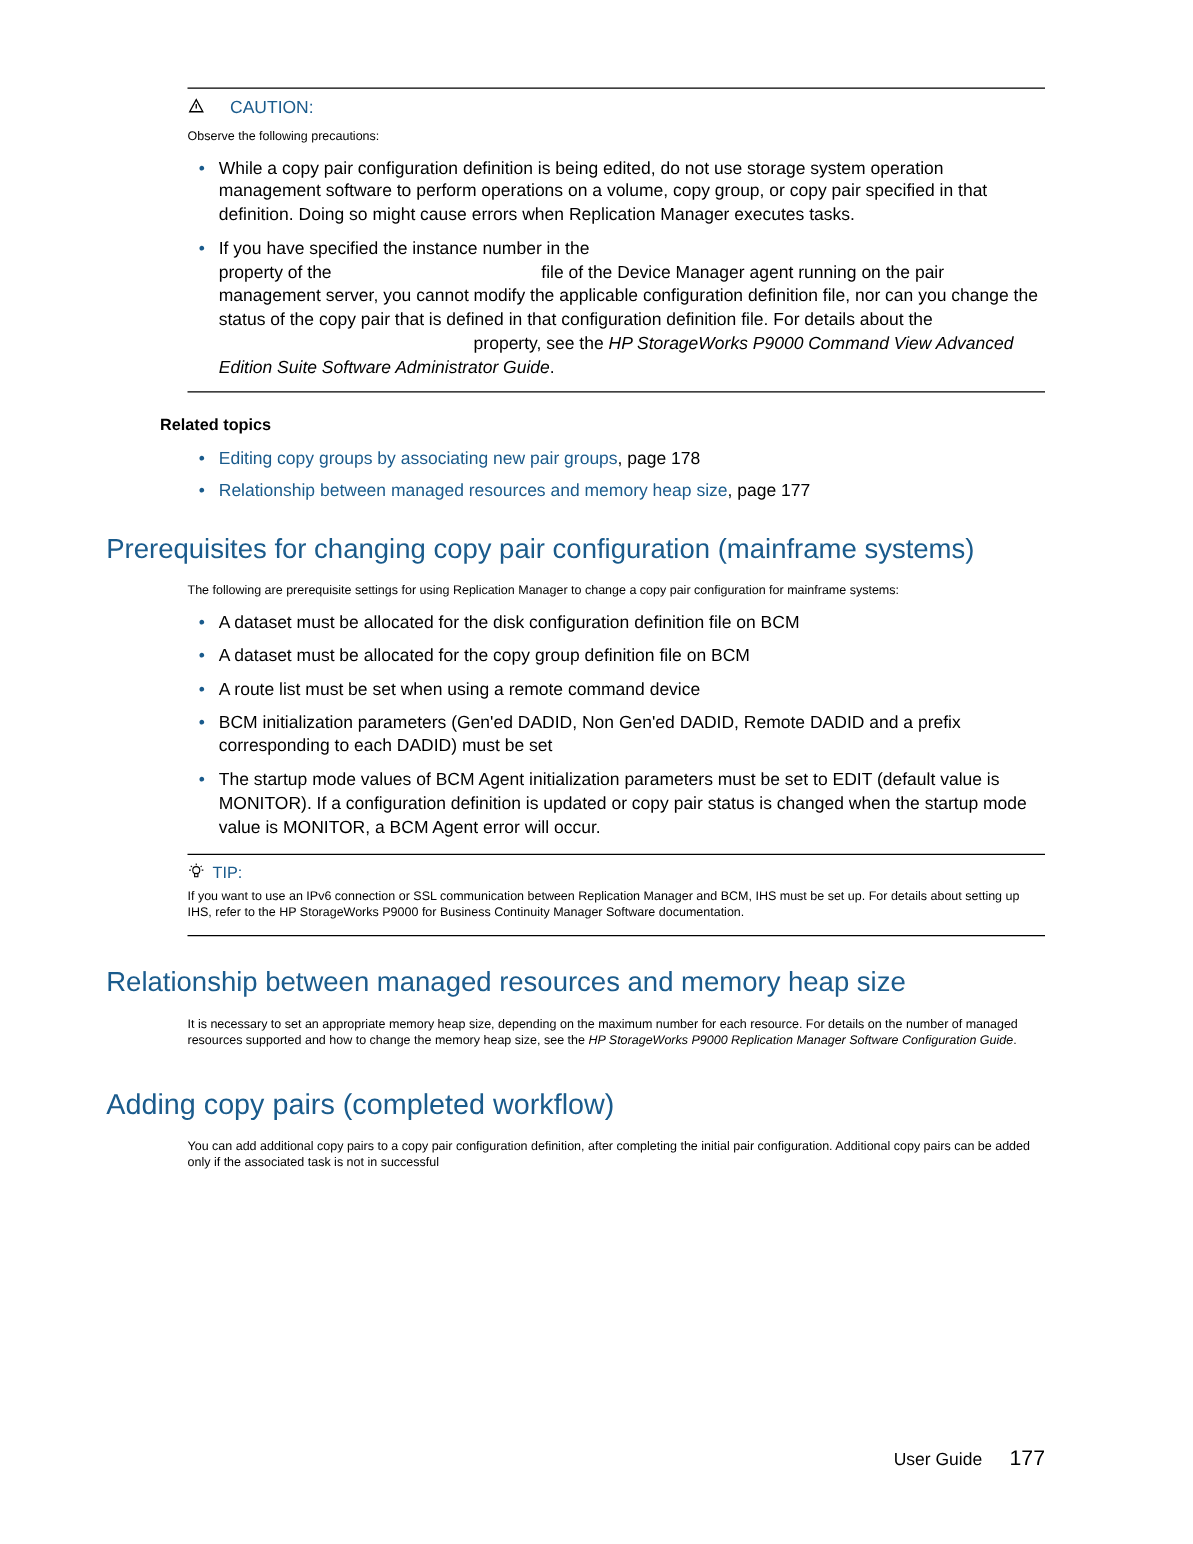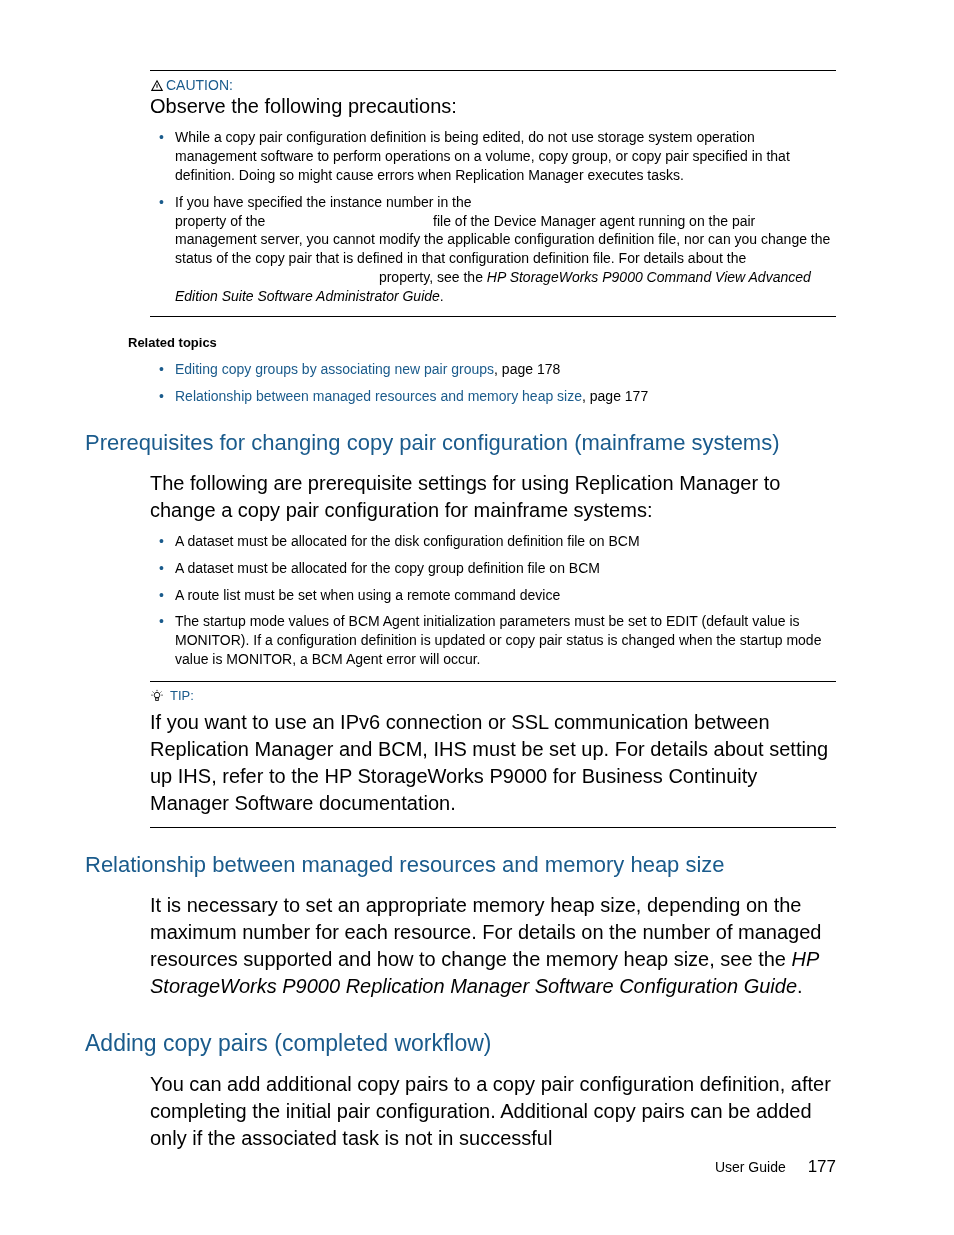--- a/index.html
+++ b/index.html
@@ -21,23 +21,23 @@
   }
   .rule2 {
     border-top: 1px solid #000;
     margin-left: 65px;
     margin-top: 10px;
     margin-bottom: 18px;
   }
   .caution-header {
     margin-left: 65px;
     display: flex;
-    align-items: flex-end;
-    gap: 2px;
-    margin-bottom: 0;
+    align-items: center;
+    gap: 20px;
+    margin-bottom: 10px;
   }
   .tri-icon {
     width: 14px; height: 14px;
   }
   .tip-header {
     margin-left: 65px;
     display: flex;
     align-items: center;
     gap: 6px;
     margin-bottom: 6px;
@@ -50,21 +50,21 @@
     font-size: 14px;
     font-weight: 400;
   }
   .tip-label {
     color: #1a5b8c;
     font-size: 13px;
     font-weight: 400;
   }
   .body-text {
     margin-left: 65px;
-    font-size: 20px;
+    font-size: 10px;
     line-height: 1.35;
     margin-bottom: 8px;
   }
   ul {
     list-style: none;
     margin-left: 90px;
     margin-bottom: 8px;
   }
   ul li {
     position: relative;
@@ -151,20 +151,21 @@
     <li><span class="link">Editing copy groups by associating new pair groups</span><span>, page 178</span></li>
     <li><span class="link">Relationship between managed resources and memory heap size</span><span>, page 177</span></li>
   </ul>
 
   <h3 class="h3">Prerequisites for changing copy pair configuration (mainframe systems)</h3>
   <p class="body-text">The following are prerequisite settings for using Replication Manager to change a copy pair configuration for mainframe systems:</p>
   <ul>
     <li>A dataset must be allocated for the disk configuration definition file on BCM</li>
     <li>A dataset must be allocated for the copy group definition file on BCM</li>
     <li>A route list must be set when using a remote command device</li>
+    <li>BCM initialization parameters (Gen'ed DADID, Non Gen'ed DADID, Remote DADID and a prefix corresponding to each DADID) must be set</li>
     <li>The startup mode values of BCM Agent initialization parameters must be set to EDIT (default value is MONITOR). If a configuration definition is updated or copy pair status is changed when the startup mode value is MONITOR, a BCM Agent error will occur.</li>
   </ul>
 
   <div class="rule" style="margin-top:12px;"></div>
   <div class="tip-header">
     <svg class="bulb-icon" viewBox="0 0 16 16">
       <circle cx="8" cy="7" r="3.2" fill="none" stroke="#000" stroke-width="1"></circle>
       <line x1="8" y1="1" x2="8" y2="2.5" stroke="#000" stroke-width="1"></line>
       <line x1="3" y1="3" x2="4" y2="4" stroke="#000" stroke-width="1"></line>
       <line x1="13" y1="3" x2="12" y2="4" stroke="#000" stroke-width="1"></line>

